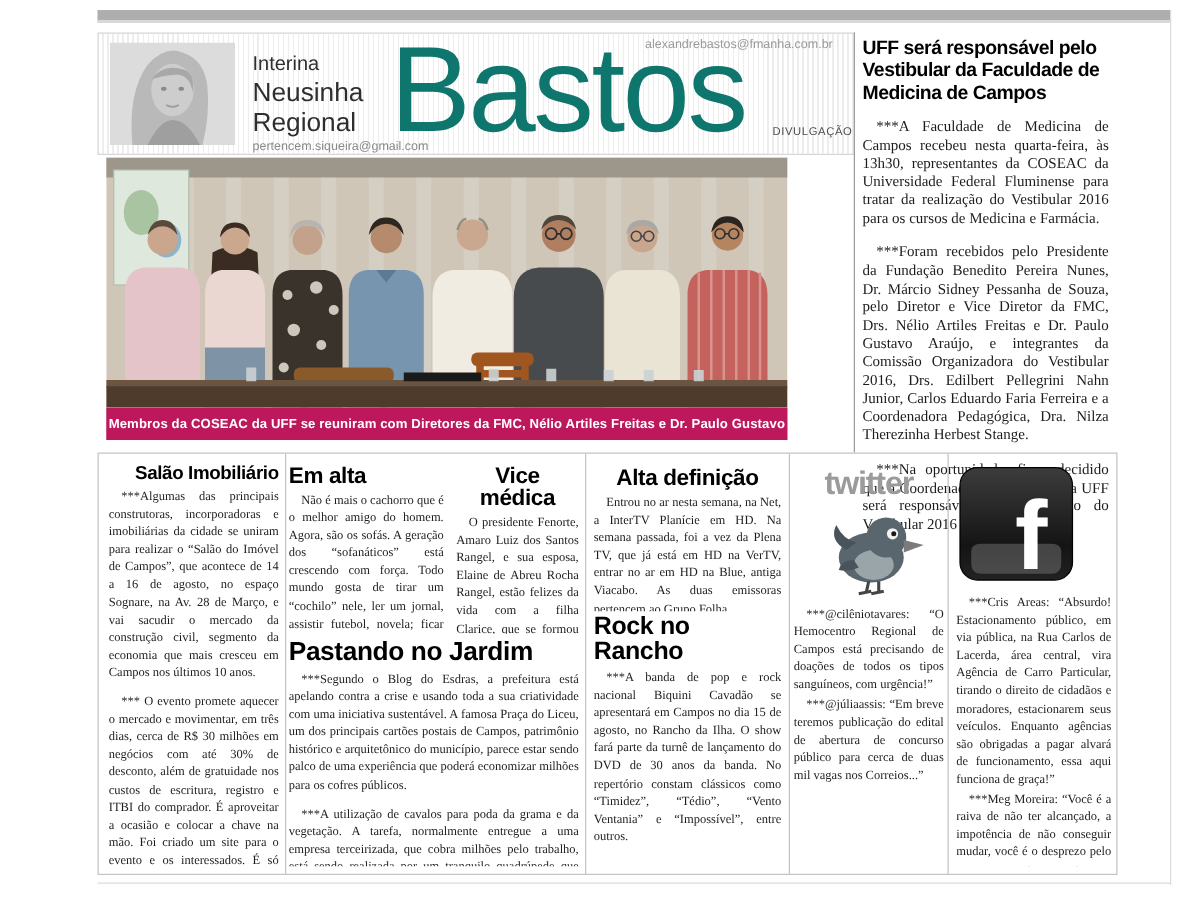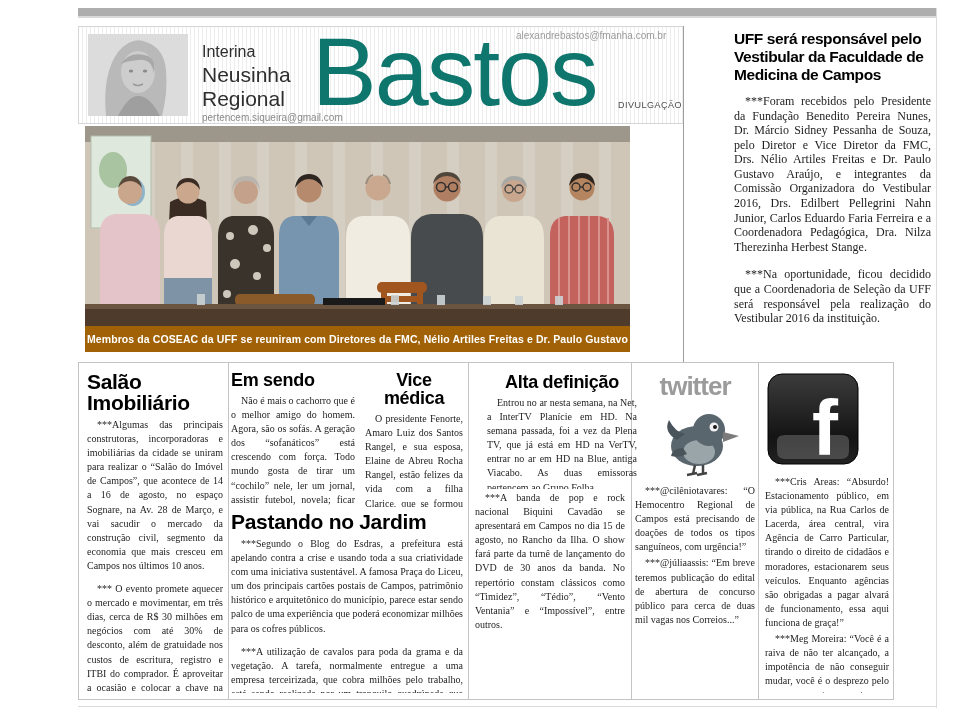--- a/index.html
+++ b/index.html
@@ -22,28 +22,28 @@
   #columnist .mail{font-size:10px;color:#8a8a8a;margin-top:1px;}
   #big-title{left:312px;top:22px;width:370px;font-size:97px;line-height:100px;color:#0f766e;
              letter-spacing:-2px;font-weight:400;}
   #title-mail{left:500px;top:30px;width:160px;font-size:10px;color:#9a9a9a;margin-left:16px;}
   #credit{left:540px;top:100px;width:142px;font-size:9px;color:#4d4d4d;text-align:right;letter-spacing:.5px;}
 
   
   #vrule-main{left:683px;top:26px;width:1px;height:336px;background:#9d9d9d;}
 
   
-  #uff{left:690px;top:30px;width:197px;margin-left:44px;}
+  #uff{left:690px;top:30px;width:197px;}
   #uff h1{margin:0 0 10px;font-size:15.5px;line-height:1.16;letter-spacing:-0.4px;color:#000;font-weight:bold;}
   .serif p{font-family:"Liberation Serif",serif;font-size:12px;line-height:14.6px;color:#1c1c1c;
            text-align:justify;margin:0 0 13px;text-indent:11px;}
 
   
   #photo{left:85px;top:126px;width:545px;height:200px;}
-  #caption{left:85px;top:326px;width:545px;height:26px;background:#a16207;color:#fff;
+  #caption{left:85px;top:326px;width:545px;height:26px;background:#be185d;color:#fff;
            font-size:10.5px;font-weight:bold;line-height:26px;text-align:center;letter-spacing:.1px;}
 
   
   #bottom{left:78px;top:362px;width:816px;height:338px;border:1px solid #c4c4c4;box-sizing:border-box;}
   .vr{position:absolute;top:0;width:1px;height:336px;background:#c4c4c4;}
   .col{position:absolute;overflow:hidden;}
   .sec-title{font-weight:900;letter-spacing:-0.3px;color:#000;margin:0 0 5px;line-height:1.0;}
   .body p{font-family:"Liberation Serif",serif;font-size:10px;line-height:14.1px;color:#1d1d1d;
           text-align:justify;margin:0 0 9px;text-indent:10px;}
   .tweets p{margin:0 0 2px;}
@@ -77,20 +77,21 @@
     <div class="mail">pertencem.siqueira@gmail.com</div>
   </div>
   <div class="abs" id="title-mail">alexandrebastos@fmanha.com.br</div>
   <div class="abs" id="big-title">Bastos</div>
   <div class="abs" id="credit">DIVULGAÇÃO</div>
 
   <div class="abs" id="vrule-main"></div>
 
   <div class="abs serif" id="uff">
     <h1>UFF será responsável pelo Vestibular da Faculdade de Medicina de Campos</h1>
+    <p>***A Faculdade de Medicina de Campos recebeu nesta quarta-feira, às 13h30, representantes da COSEAC da Universidade Federal Fluminense para tratar da realização do Vestibular 2016 para os cursos de Medicina e Farmácia.</p>
     <p>***Foram recebidos pelo Presidente da Fundação Benedito Pereira Nunes, Dr. Márcio Sidney Pessanha de Souza, pelo Diretor e Vice Diretor da FMC, Drs. Nélio Artiles Freitas e Dr. Paulo Gustavo Araújo, e integrantes da Comissão Organizadora do Vestibular 2016, Drs. Edilbert Pellegrini Nahn Junior, Carlos Eduardo Faria Ferreira e a Coordenadora Pedagógica, Dra. Nilza Therezinha Herbest Stange.</p>
     <p>***Na oportunidade, ficou decidido que a Coordenadoria de Seleção da UFF será responsável  pela realização do Vestibular 2016 da instituição.</p>
   </div>
 
   <div class="abs" id="photo">
     <svg width="545" height="200" viewBox="0 0 545 200">
       <rect width="545" height="200" fill="#cfc6b8"></rect>
       <rect width="545" height="16" fill="#9d968a"></rect>
       <g opacity="0.14" fill="#ffffff">
         <rect x="20" y="16" width="12" height="170"></rect>
@@ -216,47 +217,48 @@
   </div>
   <div class="abs" id="caption">Membros da COSEAC da UFF se reuniram com Diretores da FMC, Nélio Artiles Freitas e Dr. Paulo Gustavo Araújo, e FBPN</div>
 
   <div class="abs" id="bottom">
     <div class="vr" style="left:149px"></div>
     <div class="vr" style="left:389px"></div>
     <div class="vr" style="left:552px"></div>
     <div class="vr" style="left:679px"></div>
 
     <div class="col body" style="left:8px;top:8px;width:136px;height:322px">
-      <h2 class="sec-title" style="font-size:21px;text-align:left">Salão Imobiliário</h2>
+      <h2 class="sec-title" style="font-size:15px;text-align:right">Salão Imobiliário</h2>
       <p>***Algumas das principais construtoras, incorporadoras e imobiliárias da cidade se uniram para realizar o “Salão do Imóvel de Campos”, que acontece de 14 a 16 de agosto, no espaço Sognare, na Av. 28 de Março, e vai sacudir o mercado da construção civil,  segmento da economia que mais cresceu em Campos nos últimos 10 anos.</p>
       <p>*** O evento promete aquecer o mercado e movimentar, em três dias, cerca de R$ 30 milhões em negócios com até 30% de desconto, além de gratuidade nos custos de escritura, registro e ITBI do comprador. É aproveitar a ocasião e colocar a chave na mão. Foi criado um site para o evento e os interessados. É só acessar: http://www.sicampos.com.br. Todo mundo junto e misturado para mostrar o que é que Campos tem! Apoio: Folha da Manhã.</p>
     </div>
 
     <div class="col body" style="left:152px;top:8px;width:124px;height:136px">
-      <h2 class="sec-title" style="font-size:18px">Em sendo</h2>
+      <h2 class="sec-title" style="font-size:18px">Em alta</h2>
       <p>Não é mais o cachorro que é o melhor amigo do homem. Agora, são os sofás. A geração dos “sofanáticos” está crescendo com força. Todo mundo gosta de tirar um “cochilo” nele, ler um jornal, assistir futebol, novela; ficar com a família, tomar uma cervejinha e fazer “aquilo” também...</p>
     </div>
 
     <div class="col body" style="left:286px;top:8px;width:98px;height:136px">
       <h2 class="sec-title" style="font-size:18px;text-align:center">Vice médica</h2>
       <p>O presidente Fenorte, Amaro Luiz dos Santos Rangel, e sua esposa, Elaine de Abreu Rocha Rangel, estão felizes da vida com a filha Clarice, que se formou em Medicina na Estácio de Sá.</p>
     </div>
 
     <div class="col body" style="left:152px;top:148px;width:232px;height:182px">
       <h2 class="sec-title" style="font-size:21px">Pastando no Jardim</h2>
       <p>***Segundo o Blog do Esdras, a prefeitura está apelando contra a crise e usando toda a sua criatividade com uma iniciativa sustentável. A famosa Praça do Liceu, um dos principais cartões postais de Campos, patrimônio histórico e arquitetônico do município, parece estar sendo palco de uma experiência que poderá economizar milhões para os cofres públicos.</p>
       <p>***A utilização de cavalos para poda da grama e da vegetação. A tarefa, normalmente entregue a uma empresa terceirizada, que cobra milhões pelo trabalho, está sendo realizada por um tranquilo quadrúpede que não cobra mais do que a forragem suficiente para encher o bucho.</p>
     </div>
 
-    <div class="col body" style="left:408px;top:10px;width:150px;height:116px">
+    <div class="col body" style="left:396px;top:10px;width:150px;height:116px">
       <h2 class="sec-title" style="font-size:18px;text-align:center">Alta definição</h2>
       <p>Entrou no ar nesta semana, na Net, a InterTV Planície em HD. Na semana passada, foi a vez da Plena TV, que já está em HD na VerTV, entrar no ar em HD na Blue, antiga Viacabo. As duas emissoras pertencem ao Grupo Folha.</p>
     </div>
 
     <div class="col body" style="left:396px;top:128px;width:150px;height:202px">
+      <h2 class="sec-title" style="font-size:20px">Rock no Rancho</h2>
       <p>***A banda de pop e rock nacional Biquini Cavadão se apresentará em Campos no dia 15 de agosto, no Rancho da Ilha. O show fará parte da turnê de lançamento do DVD de 30 anos da banda. No repertório constam clássicos como “Timidez”, “Tédio”, “Vento Ventania” e “Impossível”, entre outros.</p>
 
     </div>
 
     <div class="col" style="left:556px;top:6px;width:120px;height:324px">
       <div id="tw-word">twitter</div>
       <div style="text-align:center">
         <svg width="96" height="78" viewBox="0 0 96 78">
           <ellipse cx="50" cy="44" rx="26" ry="20" fill="#5a666d"></ellipse>
           <ellipse cx="52" cy="50" rx="16" ry="12" fill="#9aa5aa"></ellipse>

